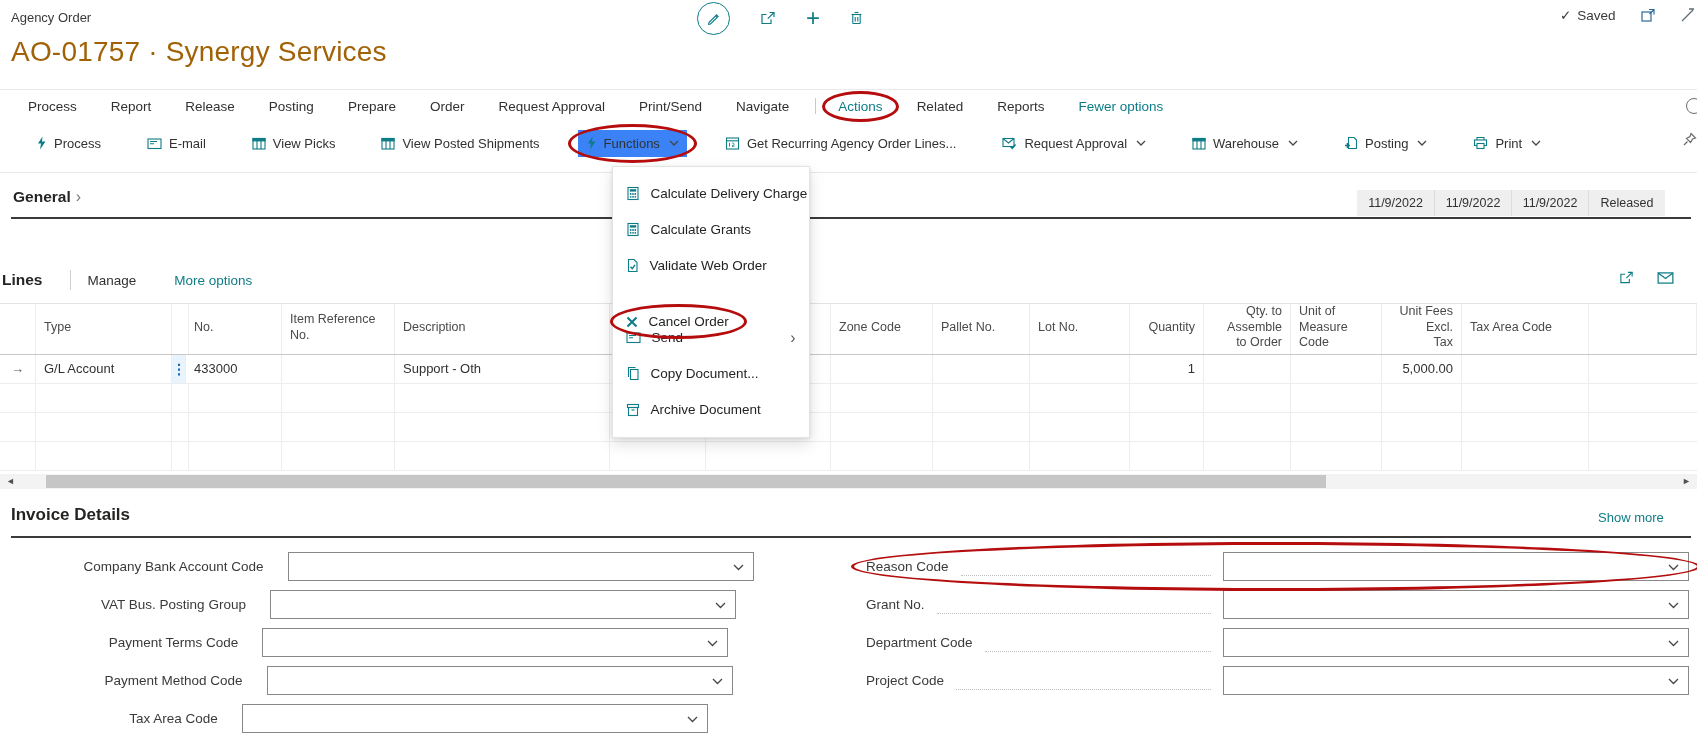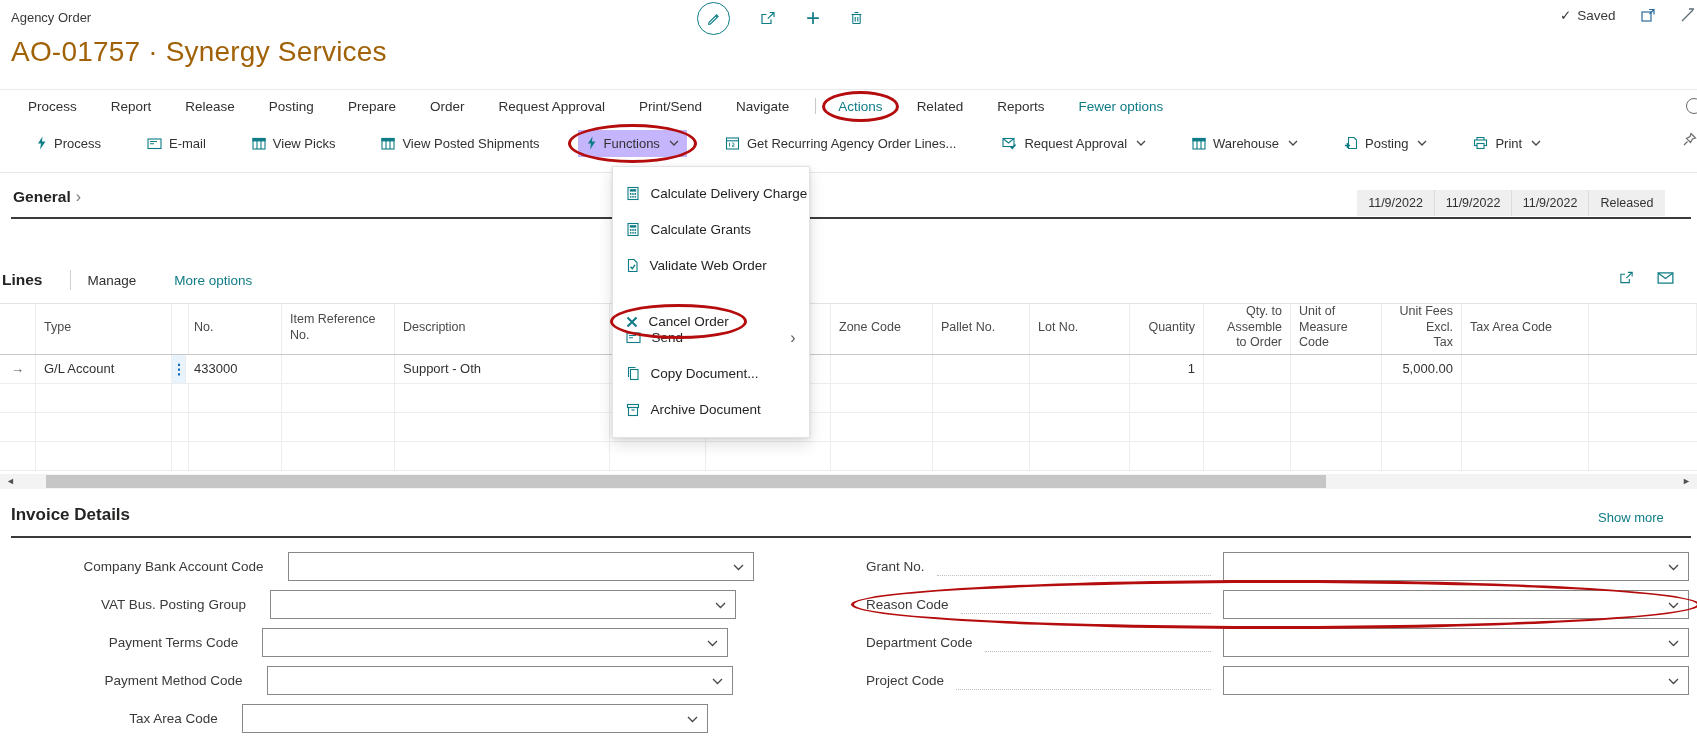--- a/index.html
+++ b/index.html
@@ -35,21 +35,21 @@
   .mb-sep { width:1px; height:16px; background:#c8c8c8; margin:0 22px 0 -8px; }
   .mb-search { position:absolute; left:1686px; top:8px; width:16px; height:16px;
     border:1.4px solid #6b6b6b; border-radius:50%; }
 
   
   .toolbar { position:absolute; left:0; top:122px; width:1697px; height:42px;
     display:flex; align-items:center; padding-left:28px; font-size:13px; color:#323130; z-index:30; }
   .tb-btn { display:flex; align-items:center; gap:7px; margin-right:30px; padding:6px 8px;
     white-space:nowrap; cursor:pointer; }
   .tb-btn .chev { margin-left:2px; }
-  .tb-btn.active { background:#c4b5fd; }
+  .tb-btn.active { background:#3b82f6; }
   .tb-pin { position:absolute; left:1682px; top:10px; color:#6b6b6b; }
 
   
   .menu-panel { position:absolute; left:34px; top:36px; width:198px; background:#fff;
     border:1px solid #e3e3e3; box-shadow:0 6.4px 14.4px rgba(0,0,0,.13), 0 1.2px 3.6px rgba(0,0,0,.1);
     padding:9px 0; z-index:40; }
   .menu-item { display:flex; align-items:center; gap:11px; height:36px; padding:0 13px;
     font-size:13.5px; color:#252423; cursor:pointer; white-space:nowrap; }
   .menu-item .spacer { flex:1; }
   .submenu-arrow { color:#605e5c; font-size:16px; }
@@ -636,44 +636,44 @@
           <span class="chev icon">
             <svg width="11" height="7" viewBox="0 0 11 7" fill="none" stroke="#464646" stroke-width="1.3">
               <path d="M1 1 L5.5 5.5 L10 1"></path>
             </svg>
           </span>
         </div>
     </div>
   </div>
 
   <div class="fcol fcol-right">
-    <div class="frow">
-      <span class="flabel">Grant No.</span>
-      <span class="leader"></span>
-      <div class="combo">
-          <span class="chev icon">
-            <svg width="11" height="7" viewBox="0 0 11 7" fill="none" stroke="#464646" stroke-width="1.3">
-              <path d="M1 1 L5.5 5.5 L10 1"></path>
-            </svg>
-          </span>
-        </div>
-    </div>
     <div class="frow rel">
       <span class="flabel">Reason Code</span>
       <span class="leader"></span>
       <div class="combo">
           <span class="chev icon">
             <svg width="11" height="7" viewBox="0 0 11 7" fill="none" stroke="#464646" stroke-width="1.3">
               <path d="M1 1 L5.5 5.5 L10 1"></path>
             </svg>
           </span>
         </div>
       <span class="red-ellipse" style="top:-10px; bottom:-10px; left:-15px; right:-11px;"></span>
     </div>
     <div class="frow">
+      <span class="flabel">Grant No.</span>
+      <span class="leader"></span>
+      <div class="combo">
+          <span class="chev icon">
+            <svg width="11" height="7" viewBox="0 0 11 7" fill="none" stroke="#464646" stroke-width="1.3">
+              <path d="M1 1 L5.5 5.5 L10 1"></path>
+            </svg>
+          </span>
+        </div>
+    </div>
+    <div class="frow">
       <span class="flabel">Department Code</span>
       <span class="leader"></span>
       <div class="combo">
           <span class="chev icon">
             <svg width="11" height="7" viewBox="0 0 11 7" fill="none" stroke="#464646" stroke-width="1.3">
               <path d="M1 1 L5.5 5.5 L10 1"></path>
             </svg>
           </span>
         </div>
     </div>

